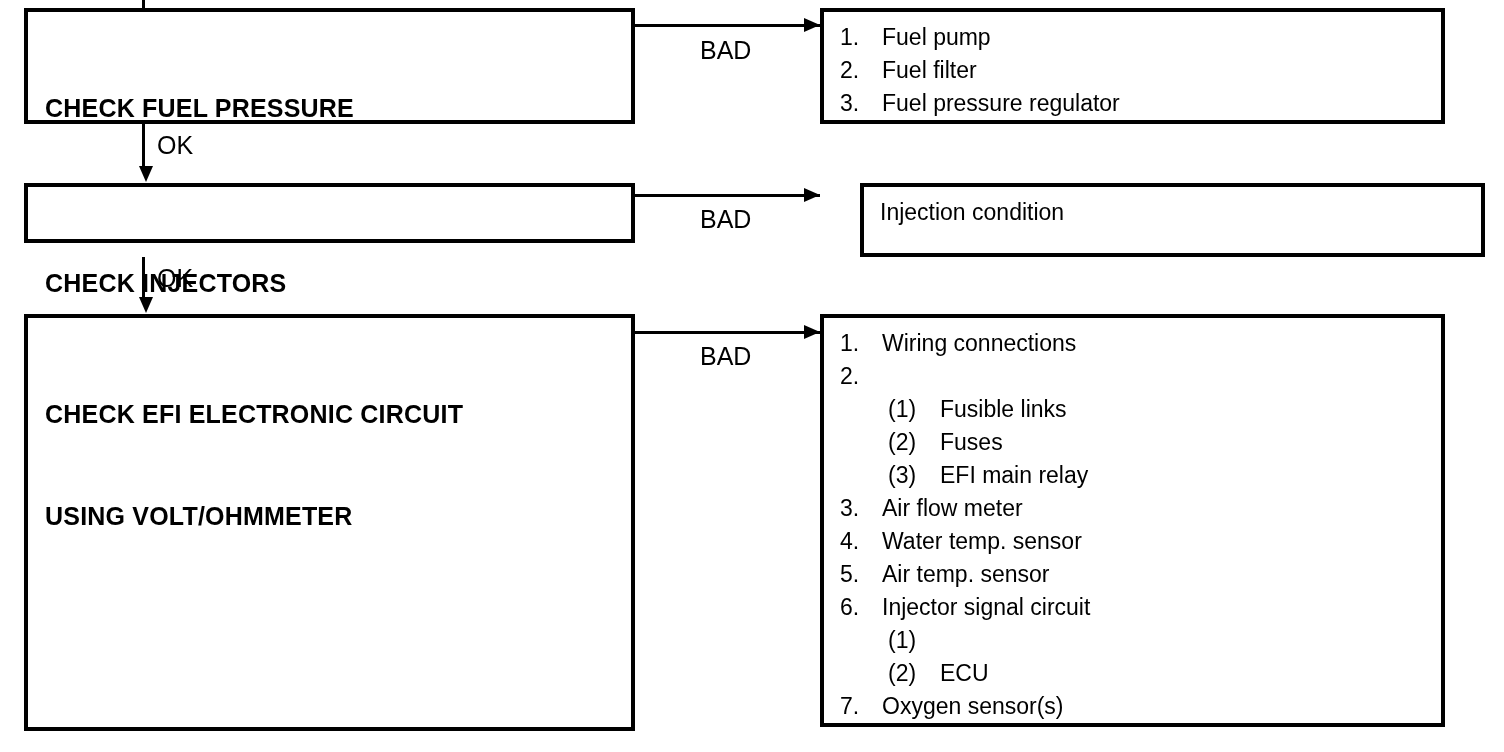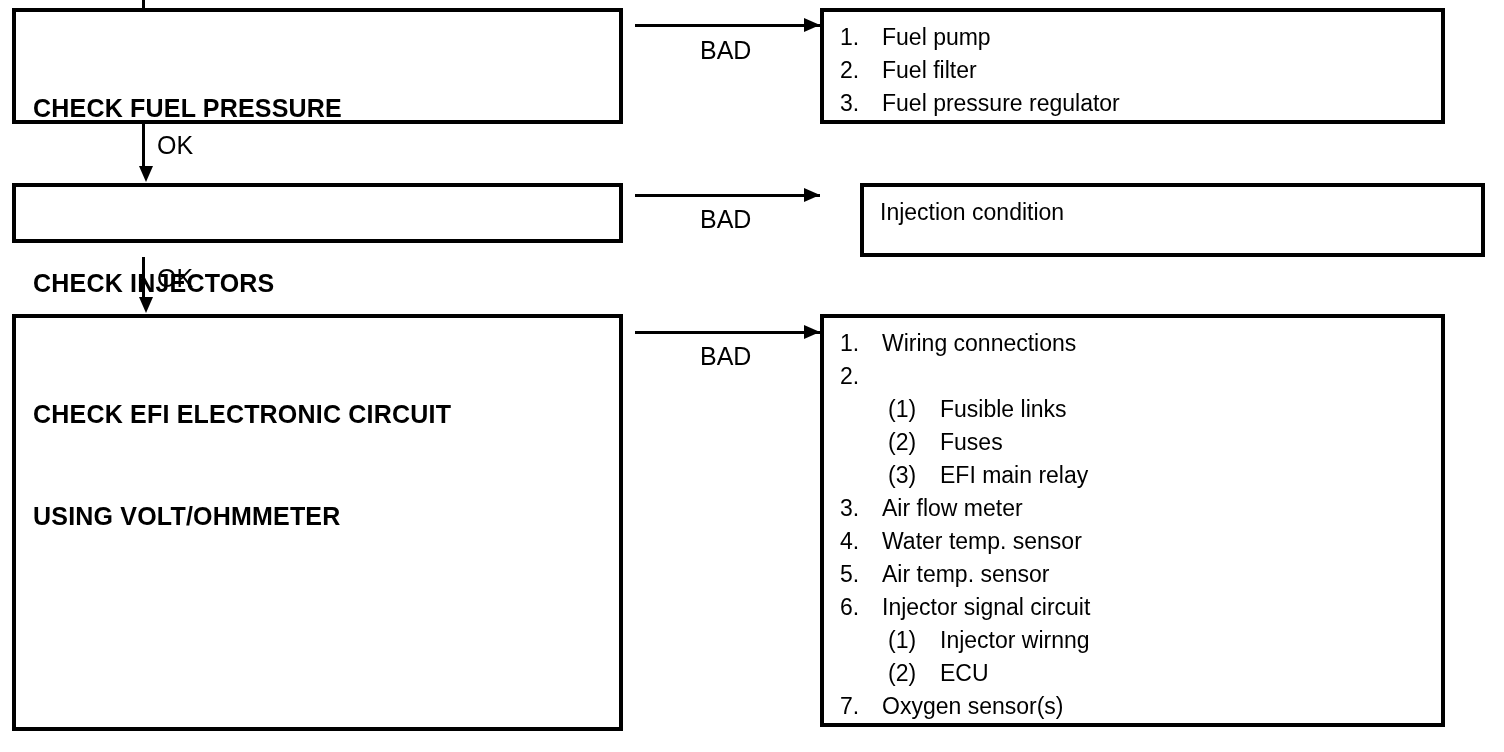--- a/index.html
+++ b/index.html
@@ -19,21 +19,21 @@
     overflow: hidden;
   }
 
   
   .box {
     position: absolute;
     box-sizing: border-box;
     border: 4px solid #000000;
     background: #ffffff;
   }
-  .box-left  { left: 12px; width: 611px; }
+  .box-left  { left: 24px; width: 611px; }
   .box-right { left: 820px; width: 625px; }
 
   #box-check-fuel-pressure { top: 8px;   height: 116px; }
   #box-check-injectors     { top: 183px; height: 60px;  }
   #box-check-efi           { top: 314px; height: 417px; }
 
   #box-fuel-causes         { top: 8px;   height: 116px; }
   #box-injection-condition { top: 183px; height: 74px; margin-left: 40px;  }
   #box-efi-causes          { top: 314px; height: 413px; }
 
@@ -220,21 +220,20 @@
       <div class="cause-row">
         <span class="num">5.</span>
         <span>Air temp. sensor</span>
       </div>
       <div class="cause-row">
         <span class="num">6.</span>
         <span>Injector signal circuit</span>
       </div>
       <div class="cause-row sub">
         <span class="num">(1)</span>
-        <span>Injector wirnng</span>
       </div>
       <div class="cause-row sub">
         <span class="num">(2)</span>
         <span>ECU</span>
       </div>
       <div class="cause-row">
         <span class="num">7.</span>
         <span>Oxygen sensor(s)</span>
       </div>
 

